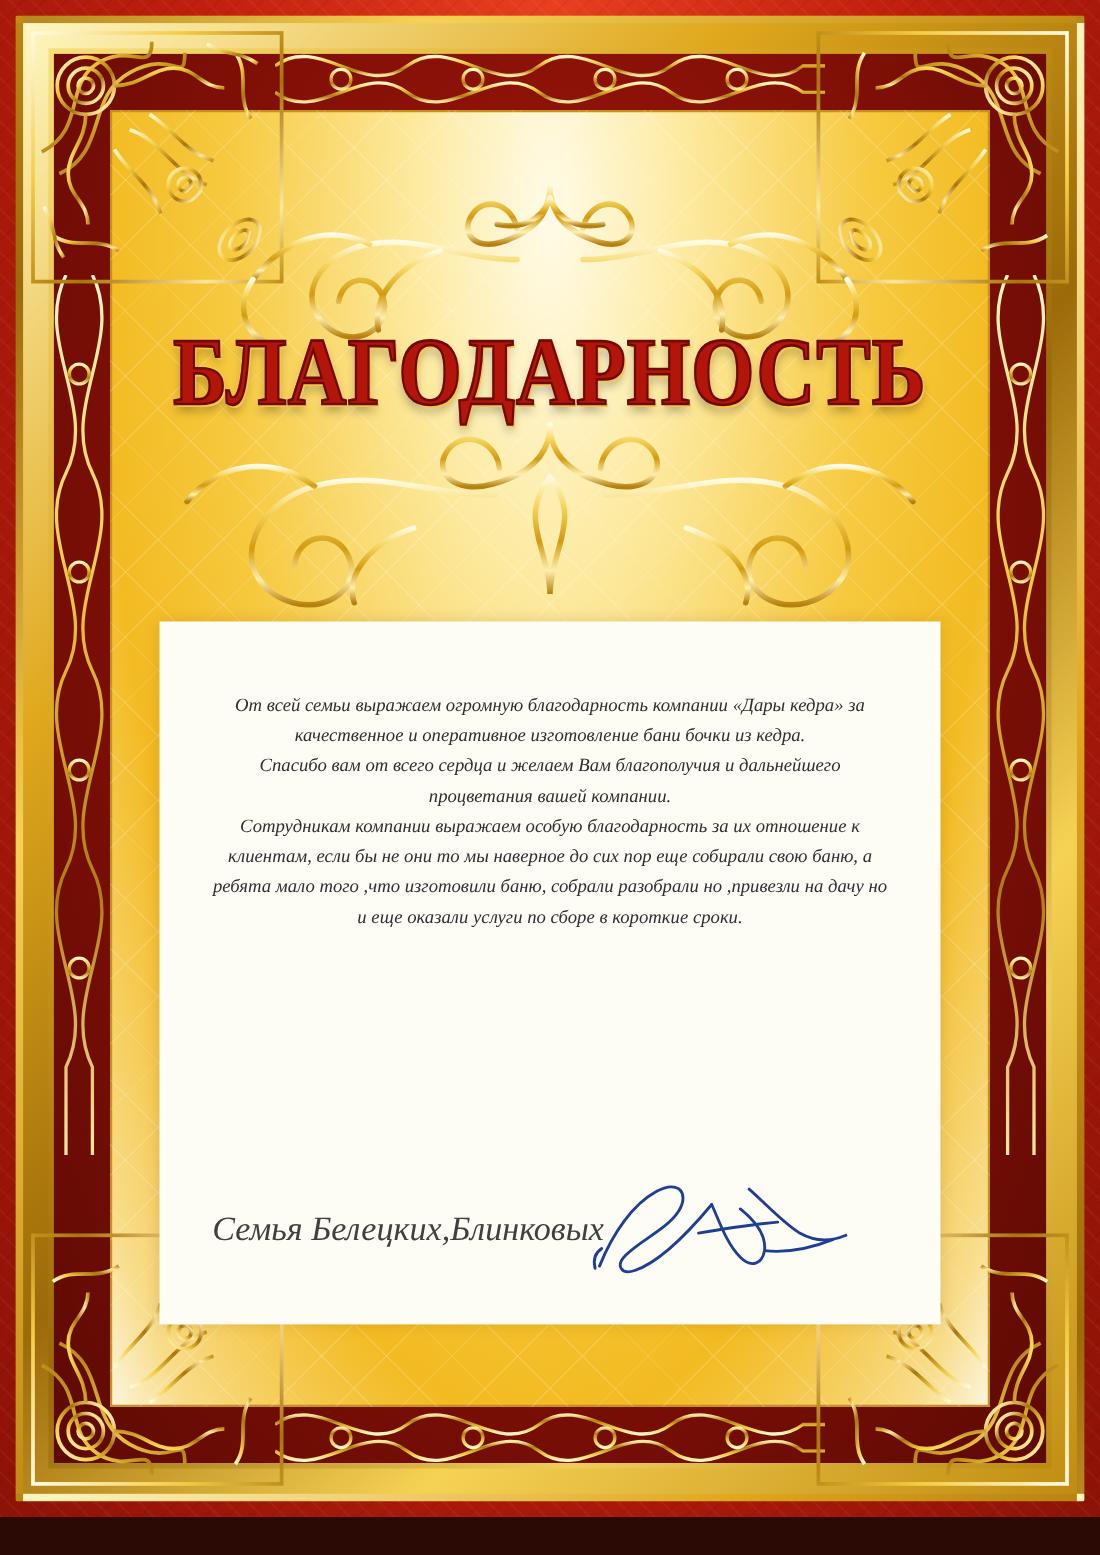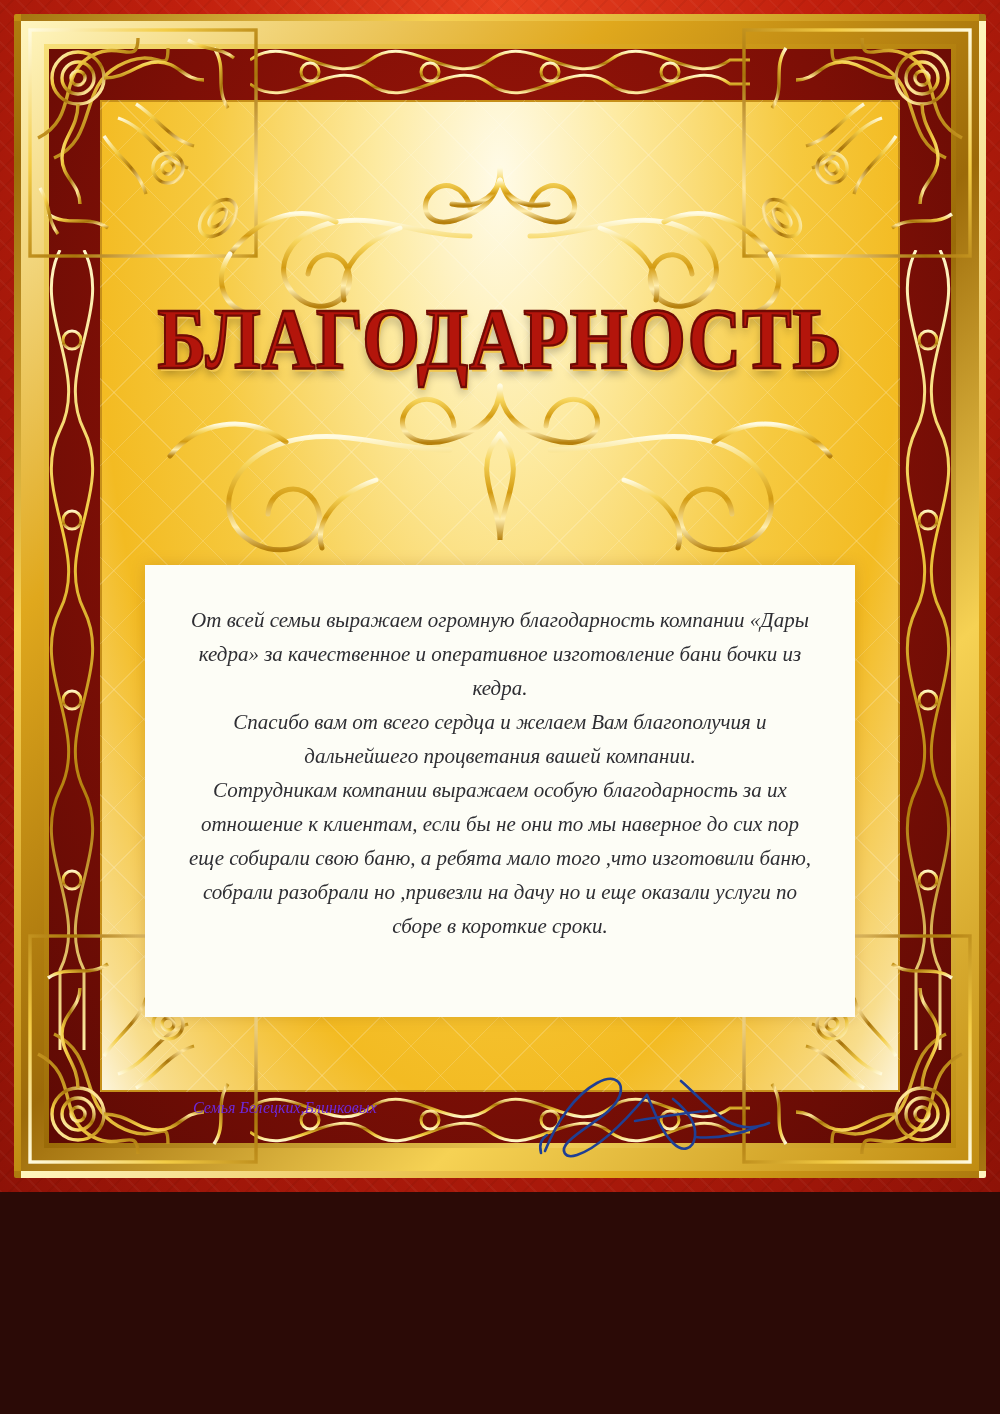--- a/index.html
+++ b/index.html
@@ -11,21 +11,21 @@
     width: 1000px;
     height: 1414px;
     overflow: hidden;
     font-family: "Liberation Serif", serif;
   }
 
   
   .certificate {
     position: relative;
     width: 1000px;
-    height: 1192px;
+    height: 1379px;
     box-sizing: border-box;
     background:
       
       linear-gradient(180deg, #d52b16 0%, #b51f0e 40%, #c42512 100%);
     overflow: hidden;
   }
 
   
   .band-red {
     position: absolute;
@@ -156,44 +156,45 @@
     right: 145px;
     top: 565px;
     bottom: 175px;
     background: #fdfdf6;
     box-shadow: 0 0 14px rgba(120,60,0,.20);
   }
   .letter-body {
     padding: 38px 44px 0 44px;
     font-family: "Liberation Serif", serif;
     font-style: italic;
-    font-size: 21px;
+    font-size: 17px;
     line-height: 1.62;
     color: #2e2e33;
     text-align: center;
+    margin-top: 24px;
   }
   .letter-body p { margin: 0; }
   .letter-body p.justified {
     text-align: center;
   }
   .sig-row {
     position: absolute;
     left: 44px;
     right: 44px;
     top: 498px;
     height: 110px;
   }
   .sig-name {
     position: absolute;
     left: 4px;
     top: 36px;
     font-family: "Liberation Serif", serif;
     font-style: italic;
-    font-size: 16px;
-    color: #6d28d9;
+    font-size: 31px;
+    color: #404040;
     white-space: nowrap;
   }
   .sig-mark {
     position: absolute;
     right: 30px;
     top: -8px;
     width: 250px;
     height: 120px;
   }
 </style>

